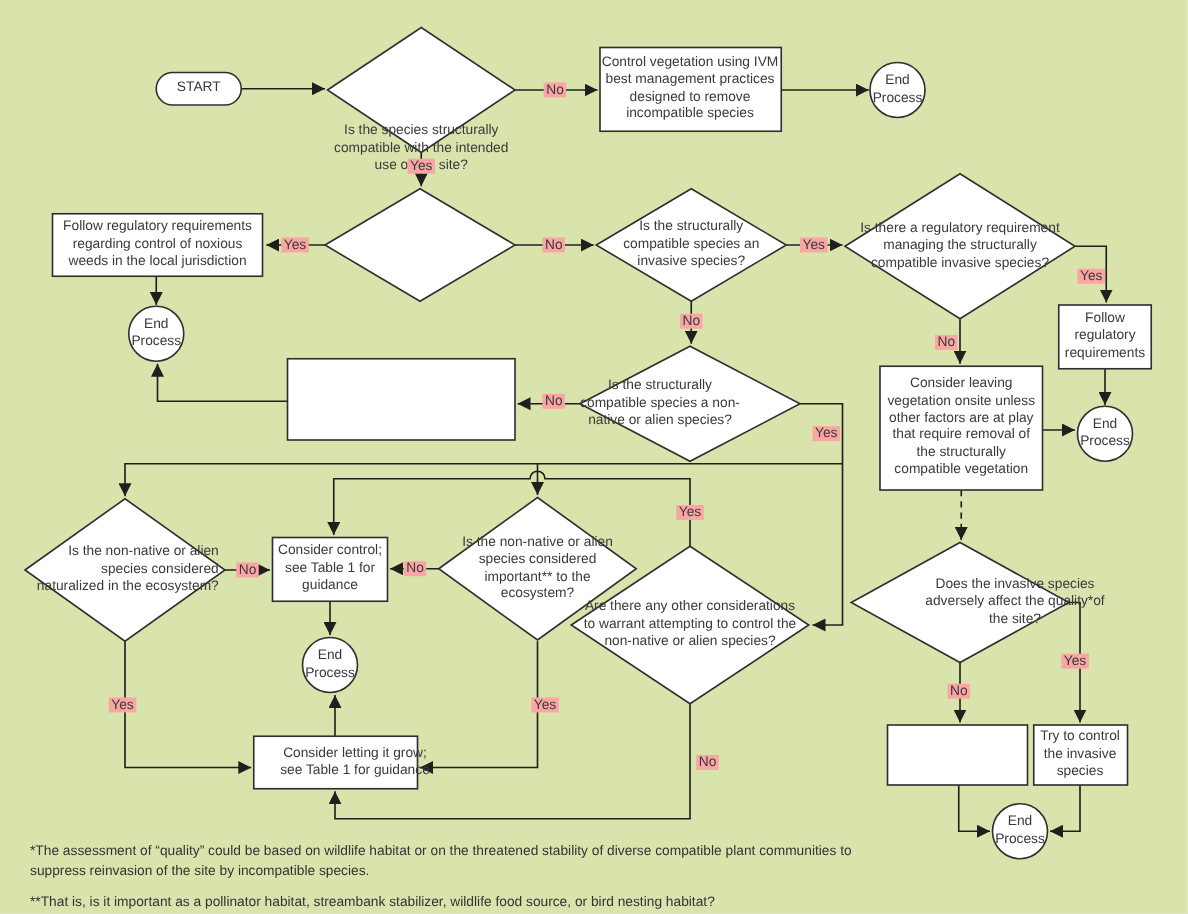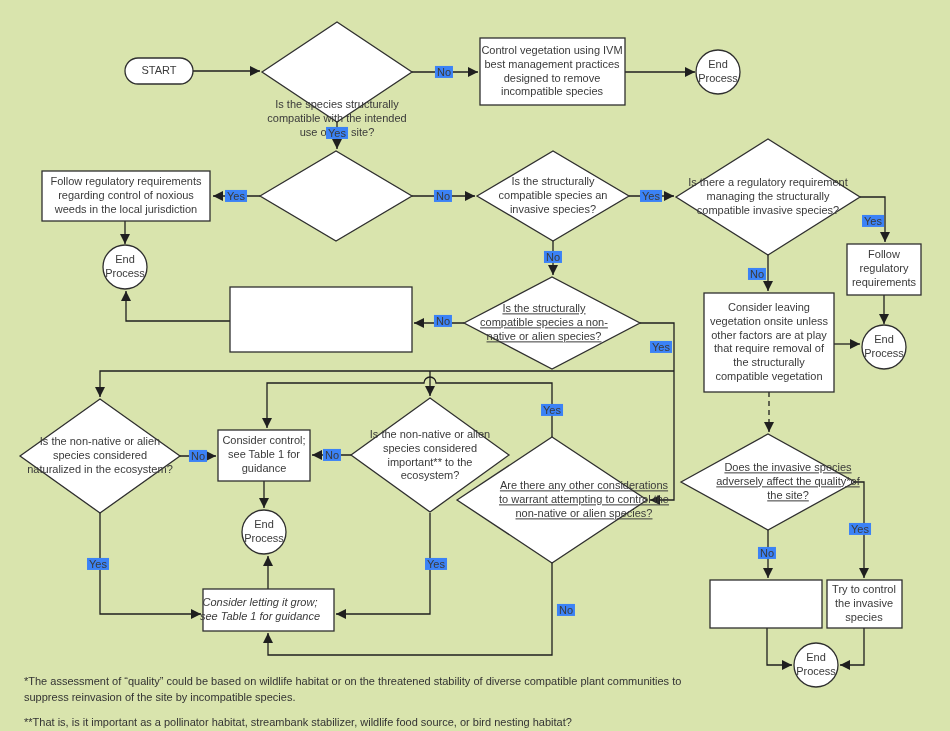--- a/index.html
+++ b/index.html
@@ -8,21 +8,21 @@
     background:#d9e4ad;
     font-family:"Liberation Sans","DejaVu Sans",sans-serif;
   }
   .canvas svg{position:absolute;left:0;top:0;}
   .nt{
     position:absolute;transform:translate(-50%,-50%);
     text-align:center;font-size:11px;line-height:1.25;color:#3a3a3a;
   }
   .edge-label{
     position:absolute;transform:translate(-50%,-50%);
-    font-size:11px;color:#3a3a3a;background:#3b82f6;padding:0 2px;line-height:1.1;
+    font-size:11px;color:#3a3a3a;background:#fca5a5;padding:0 2px;line-height:1.1;
   }
   .footnotes{
     position:absolute;left:24px;top:674px;width:692px;
     font-size:11px;line-height:1.45;color:#333333;
   }
   .footnotes p{margin:0 0 9px 0;}
   .shape{fill:#ffffff;stroke:#2f2f2f;stroke-width:1.3;}
   .conn{fill:none;stroke:#1f1f1f;stroke-width:1.3;}
   .conn.dashed{stroke-dasharray:5,4;}
 </style>
@@ -100,28 +100,28 @@
   <div class="nt" style="left:337px;top:72px;width:142px;margin-top:47px;">Is the species structurally compatible with the intended use of the site?</div>
   <div class="nt" style="left:552px;top:71px;width:152px;">Control vegetation using IVM best management practices designed to remove incompatible species</div>
   <div class="nt" style="left:718px;top:72px;width:46px;">End Process</div>
   <div class="nt" style="left:126px;top:196px;width:159px;">Follow regulatory requirements regarding control of noxious weeds in the local jurisdiction</div>
   <div class="nt" style="left:125px;top:267px;width:46px;">End Process</div>
   <div class="nt" style="left:553px;top:196px;width:132px;">Is the structurally compatible species an invasive species?</div>
   <div class="nt" style="left:768px;top:197px;width:166px;">Is there a regulatory requirement managing the structurally compatible invasive species?</div>
   <div class="nt" style="left:884px;top:269px;width:72px;">Follow regulatory requirements</div>
   <div class="nt" style="left:884px;top:347px;width:46px;">End Process</div>
   <div class="nt" style="left:769px;top:342px;width:126px;">Consider leaving vegetation onsite unless other factors are at play that require removal of the structurally compatible vegetation</div>
-  <div class="nt" style="left:544px;top:323px;width:138px;text-decoration:underline;">Is the structurally compatible species a non-native or alien species?</div>
-  <div class="nt" style="left:100px;top:456px;width:150px;">Is the non-native or alien species considered naturalized in the ecosystem?</div>
+  <div class="nt" style="left:528px;top:323px;width:138px;">Is the structurally compatible species a non-native or alien species?</div>
+  <div class="nt" style="left:100px;top:456px;width:150px;text-align:right;">Is the non-native or alien species considered naturalized in the ecosystem?</div>
   <div class="nt" style="left:264px;top:455px;width:84px;">Consider control; see Table 1 for guidance</div>
   <div class="nt" style="left:264px;top:532px;width:46px;">End Process</div>
   <div class="nt" style="left:430px;top:455px;width:146px;">Is the non-native or alien species considered important** to the ecosystem?</div>
-  <div class="nt" style="left:584px;top:500px;width:176px;text-decoration:underline;">Are there any other considerations to warrant attempting to control the non-native or alien species?</div>
-  <div class="nt" style="left:260px;top:610px;width:128px;font-style:italic;">Consider letting it grow; see Table 1 for guidance</div>
-  <div class="nt" style="left:788px;top:482px;width:158px;text-decoration:underline;">Does the invasive species adversely affect the quality*of the site?</div>
+  <div class="nt" style="left:552px;top:500px;width:176px;">Are there any other considerations to warrant attempting to control the non-native or alien species?</div>
+  <div class="nt" style="left:284px;top:610px;width:128px;">Consider letting it grow; see Table 1 for guidance</div>
+  <div class="nt" style="left:812px;top:482px;width:158px;">Does the invasive species adversely affect the quality*of the site?</div>
   <div class="nt" style="left:864px;top:604px;width:72px;">Try to control the invasive species</div>
   <div class="nt" style="left:816px;top:665px;width:46px;">End Process</div>
 
   <div class="edge-label" style="left:444px;top:72px;">No</div>
   <div class="edge-label" style="left:337px;top:133px;">Yes</div>
   <div class="edge-label" style="left:236px;top:196px;">Yes</div>
   <div class="edge-label" style="left:443px;top:196px;">No</div>
   <div class="edge-label" style="left:651px;top:196px;">Yes</div>
   <div class="edge-label" style="left:873px;top:221px;">Yes</div>
   <div class="edge-label" style="left:553px;top:257px;">No</div>

